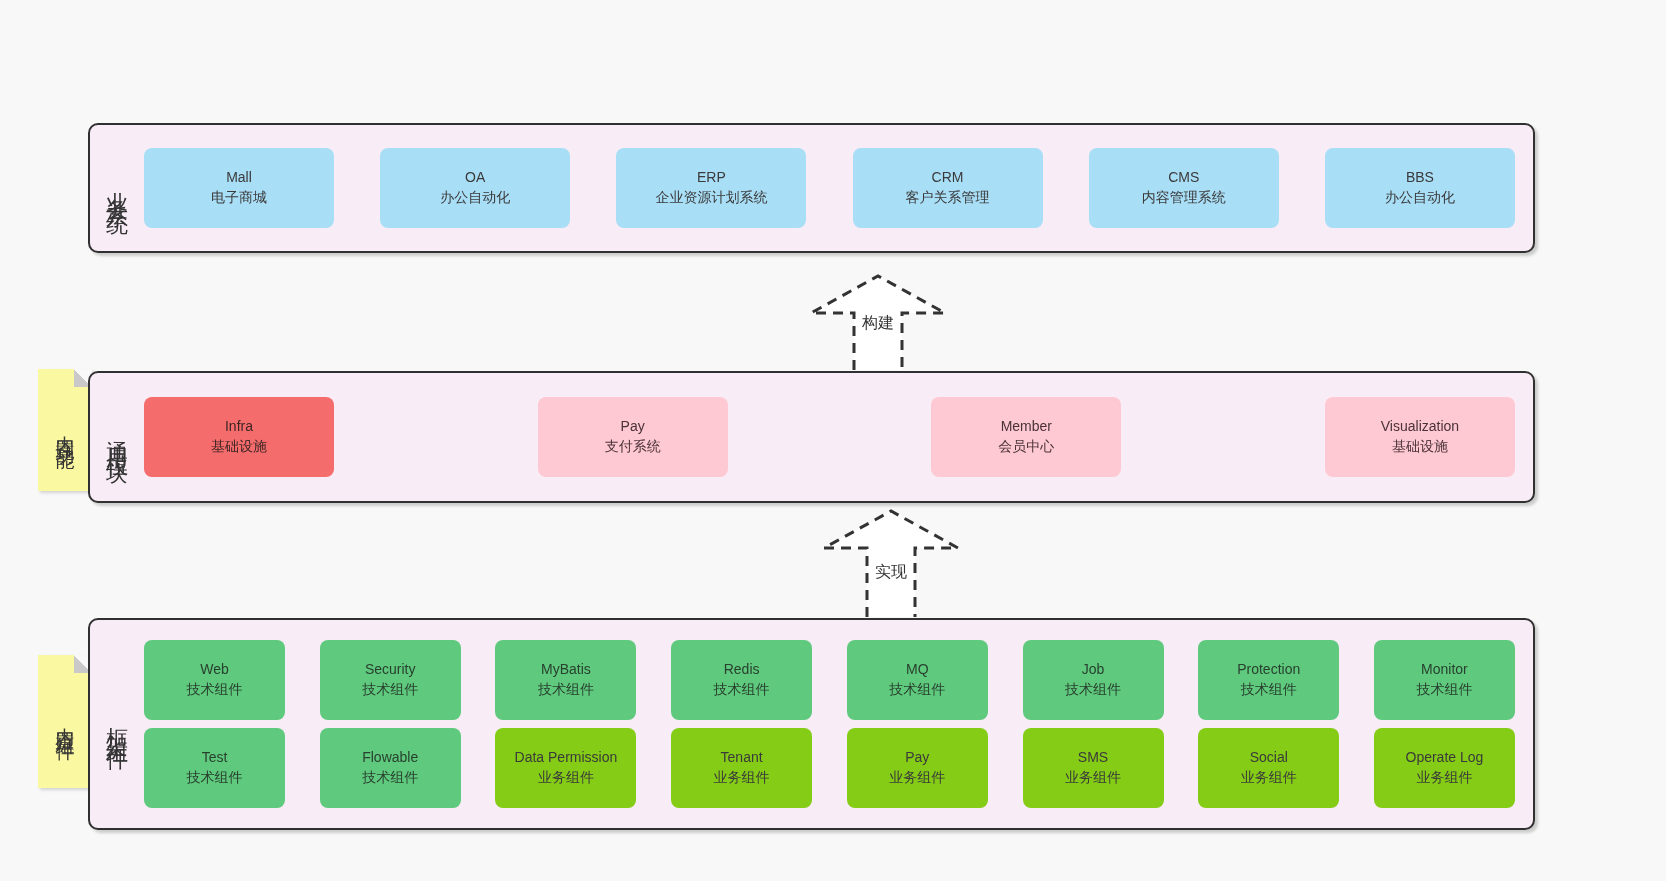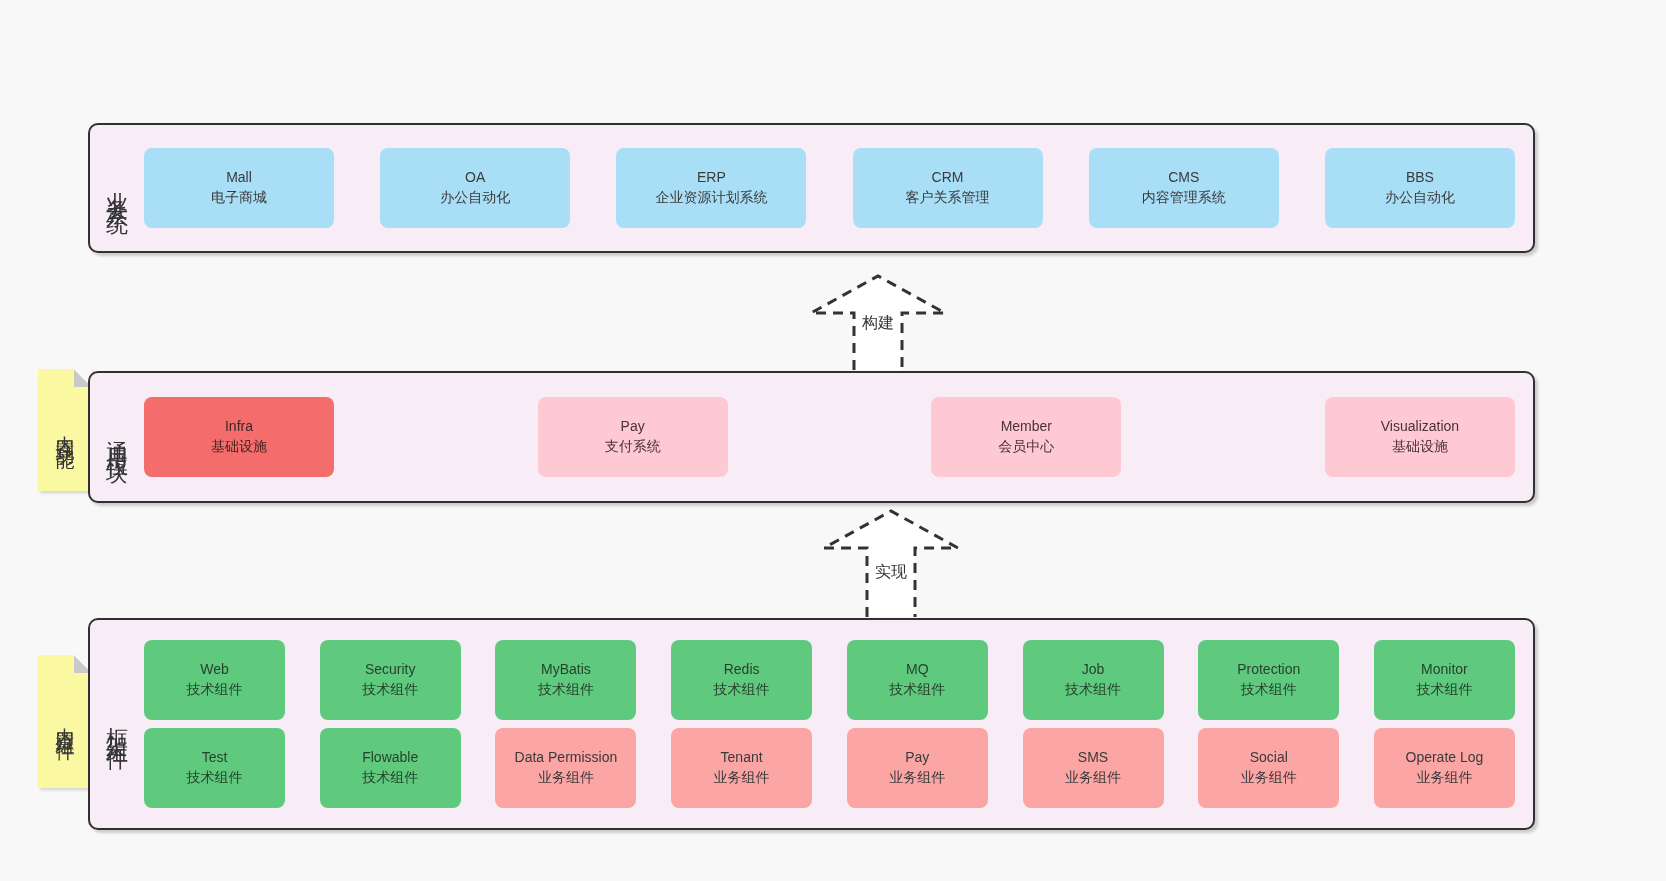--- a/index.html
+++ b/index.html
@@ -35,21 +35,21 @@
     display:flex;flex-direction:column;align-items:center;justify-content:center;
     text-align:center;font-size:14px;line-height:1.42;padding:4px 8px;
   }
   .box .name,.box .desc{width:100%;}
   .box.w6{width:190px;height:80px;}
   .box.w8{width:141px;height:80px;}
   .box.blue{background:#a9def7;}
   .box.red{background:#f56c6c;color:#402525;}
   .box.pink{background:#ffc9d3;color:#4a3237;}
   .box.green{background:#5fc97e;color:#28402e;}
-  .box.lightgreen{background:#fca5a5;}
+  .box.lightgreen{background:#84cc16;}
   .note{
     position:absolute;left:38px;width:54px;background:#fbf8a2;z-index:1;
     display:flex;align-items:center;justify-content:center;
     box-shadow:2px 2px 3px rgba(0,0,0,0.15);
   }
   .note::after{
     content:'';position:absolute;top:0;right:0;width:18px;height:18px;
     background:linear-gradient(to top right,#c9c9c9 49.5%,#f8f8f8 50%);
   }
   .note span{

